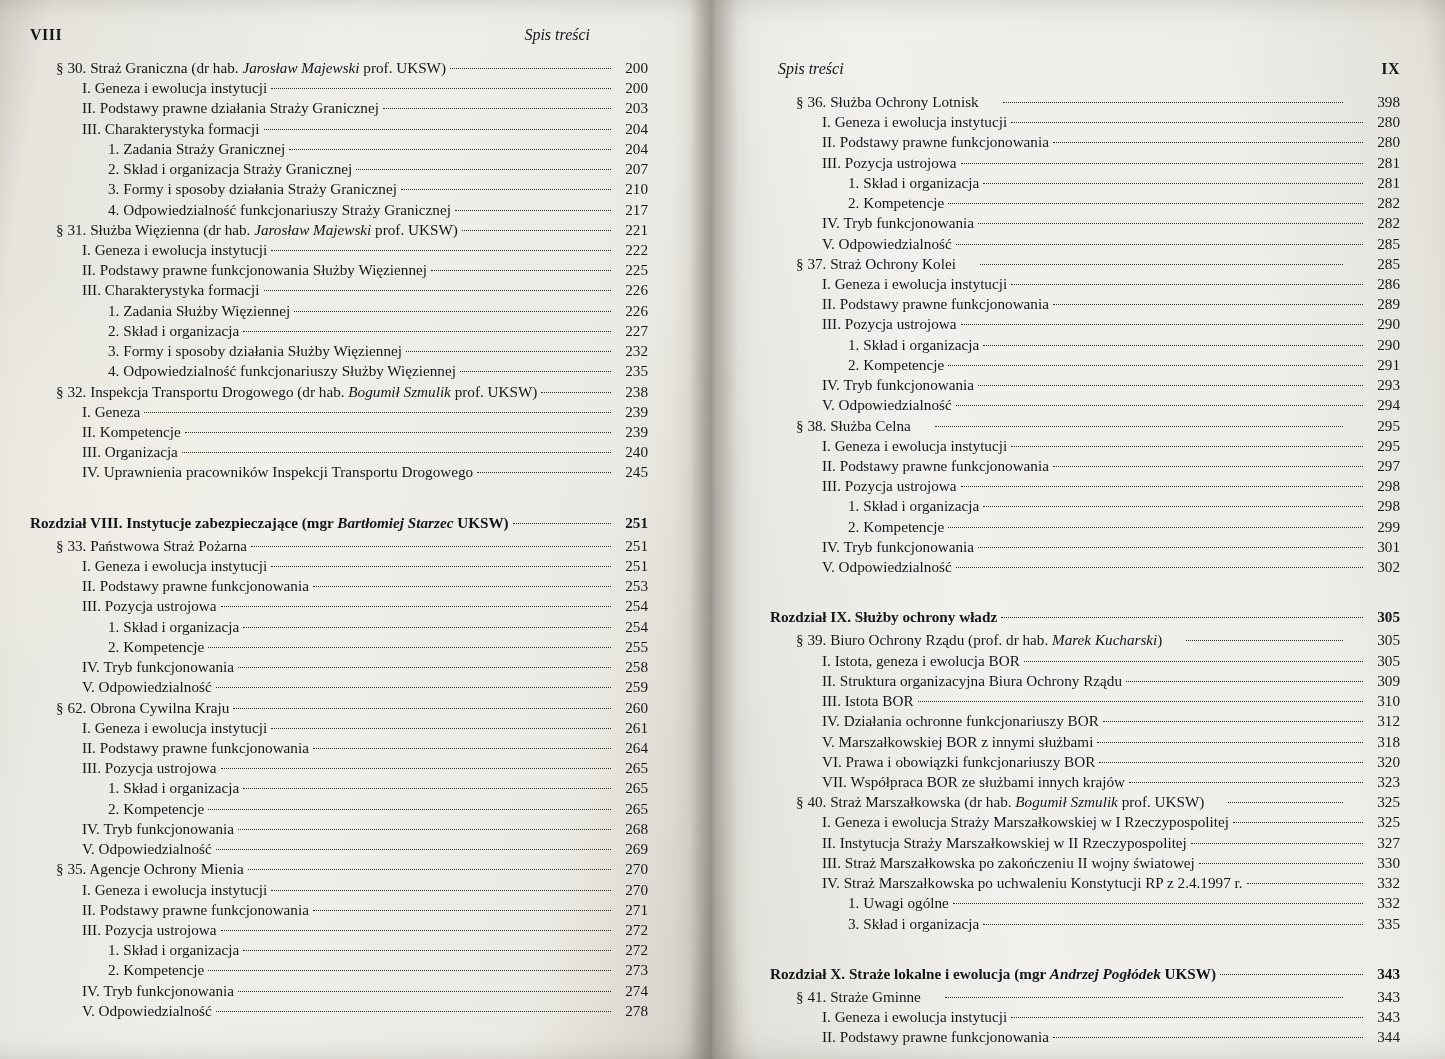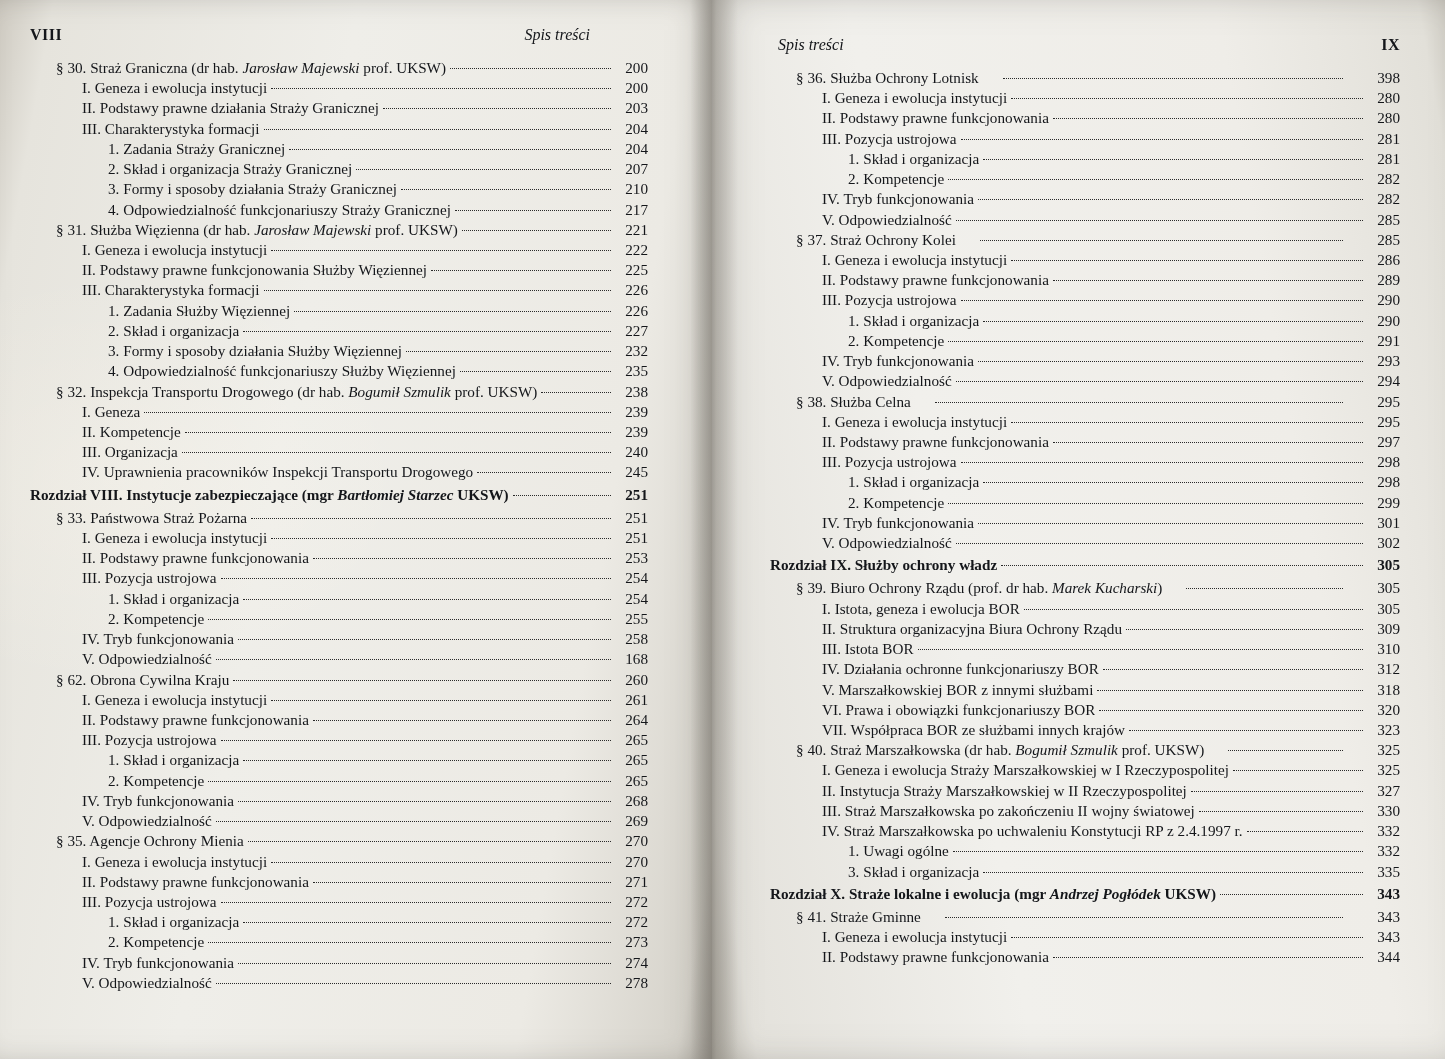--- a/index.html
+++ b/index.html
@@ -77,21 +77,21 @@
     letter-spacing: 0.5px;
     font-size: 16px;
   }
   .running-head .title {
     font-style: italic;
     font-size: 16px;
   }
   .rh-left  { justify-content: flex-start; }
   .rh-left .title { margin-left: auto; margin-right: 58px; }
   .rh-right .title { margin-left: 8px; }
-  .rh-right .folio { margin-left: auto; }
+  .rh-right .folio { margin-left: auto; margin-top: 24px; }
 
   .toc {
     list-style: none;
     margin: 0;
     padding: 0;
   }
   .entry {
     display: flex;
     align-items: baseline;
     font-size: 15.2px;
@@ -113,21 +113,21 @@
     height: 0;
   }
   .entry .page-no {
     flex: 0 0 auto;
     text-align: right;
     width: 34px;
     font-variant-numeric: lining-nums;
   }
 
   
-  .lvl-chapter { padding-left: 0; font-weight: bold; margin-top: 2px; margin-bottom: 3px; }
+  .lvl-chapter { padding-left: 0; font-weight: bold; margin-top: 30px; margin-bottom: 3px; }
   .lvl-chapter .page-no { font-weight: bold; }
   .lvl-par     { padding-left: 26px; }
   .lvl-rom     { padding-left: 52px; }
   .lvl-num     { padding-left: 78px; }
 
   .col.right .lvl-par { padding-left: 26px; gap: 20px; }
   .col.right .lvl-rom { padding-left: 52px; }
   .col.right .lvl-num { padding-left: 78px; }
 
   i.nm { }
@@ -290,21 +290,21 @@
           <span class="page-no">255</span>
         </li>
         <li class="entry lvl-rom">
           <span class="label"><span>IV. Tryb funkcjonowania</span></span>
           <span class="dots"></span>
           <span class="page-no">258</span>
         </li>
         <li class="entry lvl-rom">
           <span class="label"><span>V. Odpowiedzialność</span></span>
           <span class="dots"></span>
-          <span class="page-no">168</span>
+          <span class="page-no">259</span>
         </li>
         <li class="entry lvl-par">
           <span class="label"><span>§ 62. Obrona Cywilna Kraju</span></span>
           <span class="dots"></span>
           <span class="page-no">260</span>
         </li>
         <li class="entry lvl-rom">
           <span class="label"><span>I. Geneza i ewolucja instytucji</span></span>
           <span class="dots"></span>
           <span class="page-no">261</span>

